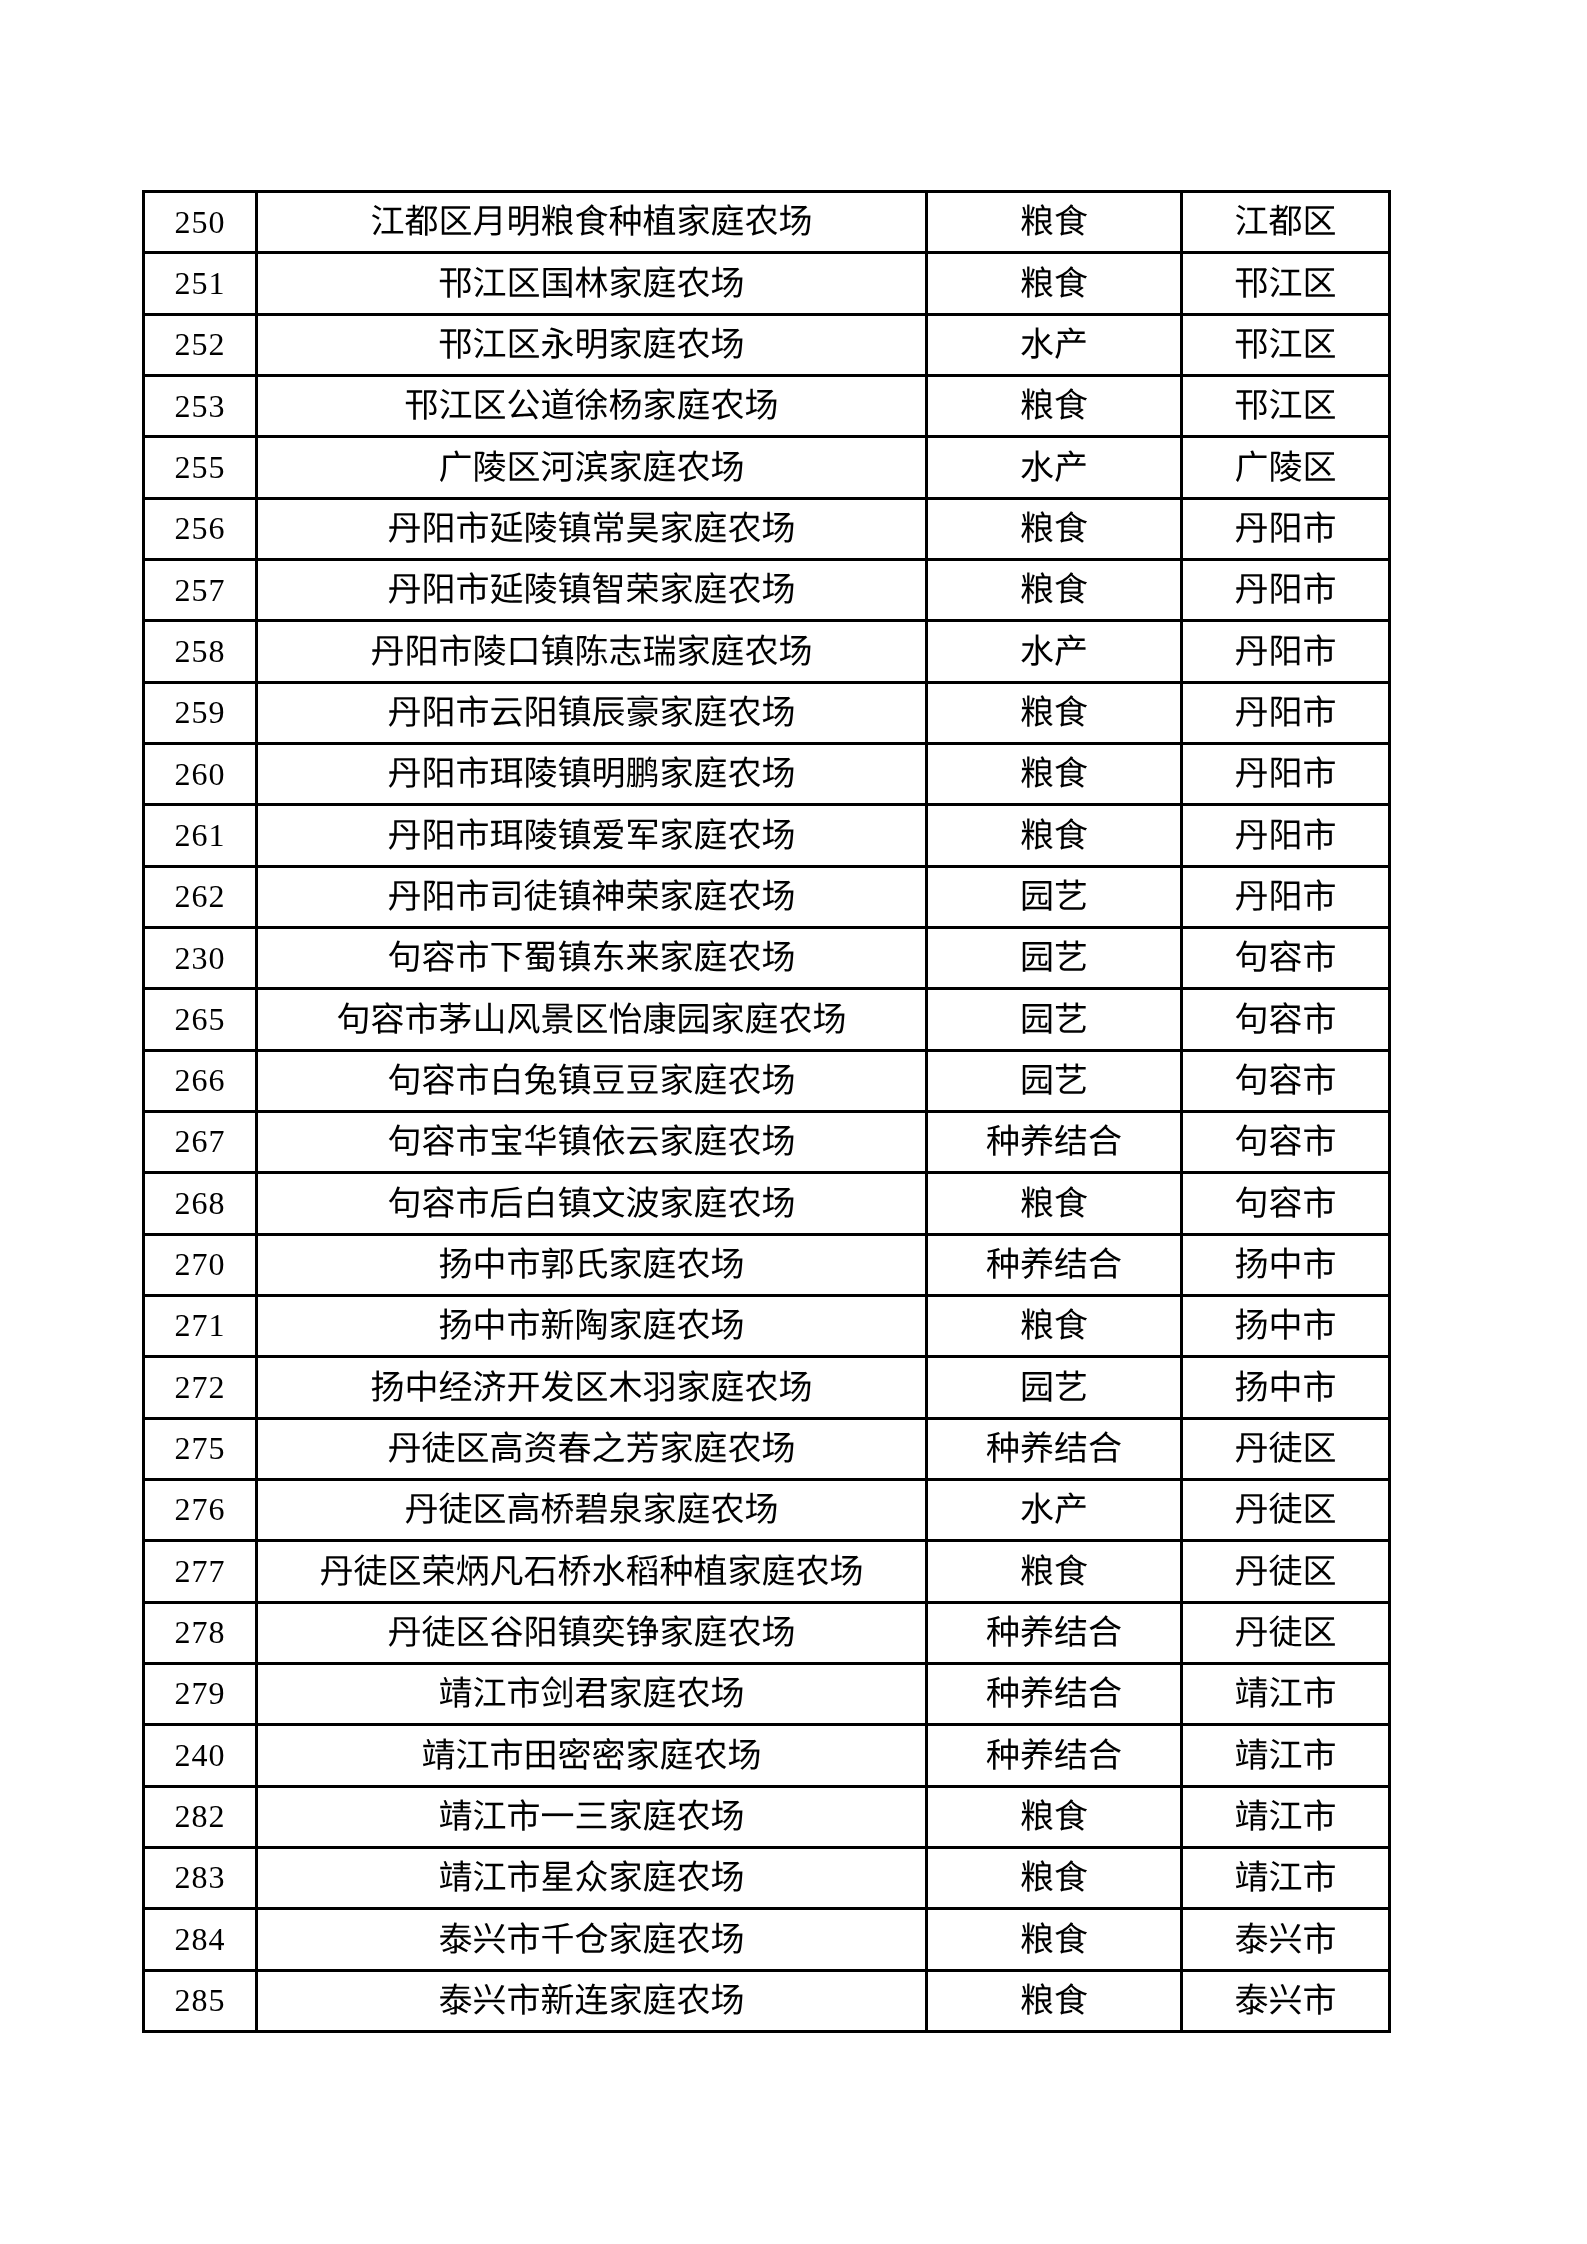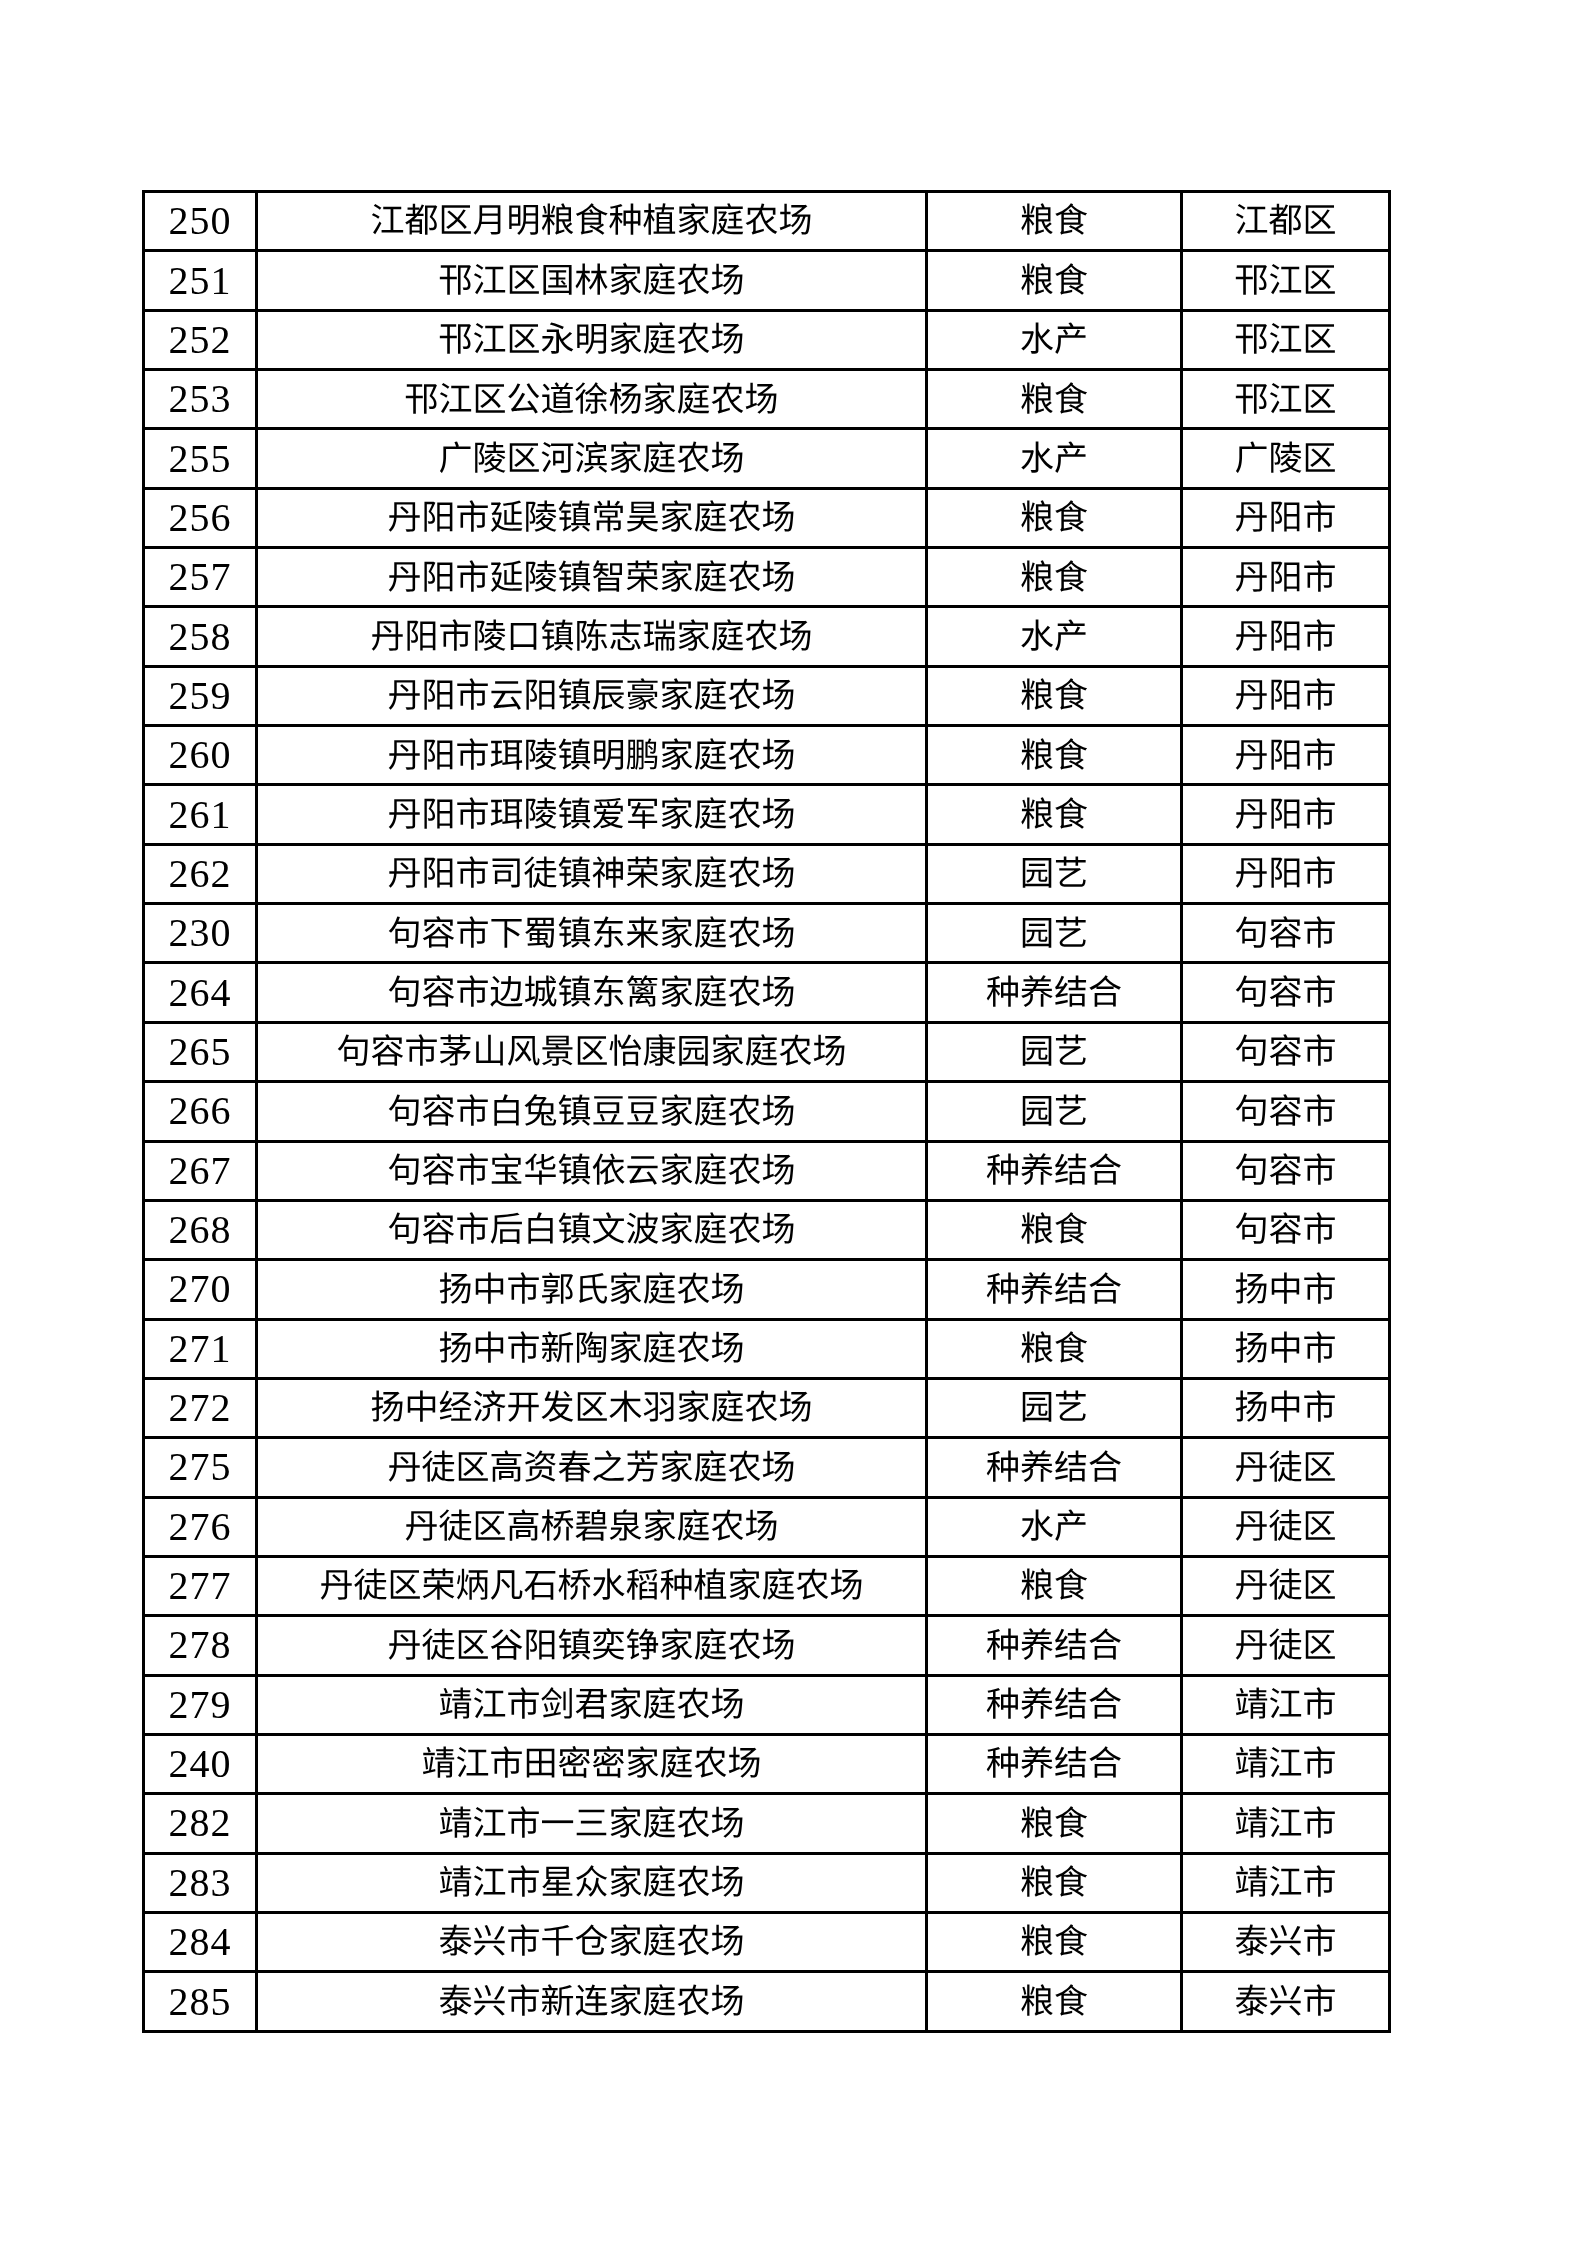--- a/index.html
+++ b/index.html
@@ -29,21 +29,21 @@
     vertical-align: middle;
     padding: 0;
     font-family: "Liberation Serif", "DejaVu Serif", serif;
     font-size: 34px;
     line-height: 1.1;
     color: #000000;
     white-space: nowrap;
     overflow: hidden;
   }
   table.farm-table td.no-cell {
-    font-size: 40px;
+    font-size: 32px;
     letter-spacing: 1px;
   }
   table.farm-table tr {
     height: 51px;
   }
   col.c-no     { width: 113px; }
   col.c-name   { width: 670px; }
   col.c-type   { width: 255px; }
   col.c-region { width: 208px; }
 </style>
@@ -131,26 +131,20 @@
           <td>园艺</td>
           <td>丹阳市</td>
         </tr>
         <tr>
           <td class="no-cell">230</td>
           <td>句容市下蜀镇东来家庭农场</td>
           <td>园艺</td>
           <td>句容市</td>
         </tr>
         <tr>
-          <td class="no-cell">264</td>
-          <td>句容市边城镇东篱家庭农场</td>
-          <td>种养结合</td>
-          <td>句容市</td>
-        </tr>
-        <tr>
           <td class="no-cell">265</td>
           <td>句容市茅山风景区怡康园家庭农场</td>
           <td>园艺</td>
           <td>句容市</td>
         </tr>
         <tr>
           <td class="no-cell">266</td>
           <td>句容市白兔镇豆豆家庭农场</td>
           <td>园艺</td>
           <td>句容市</td>

